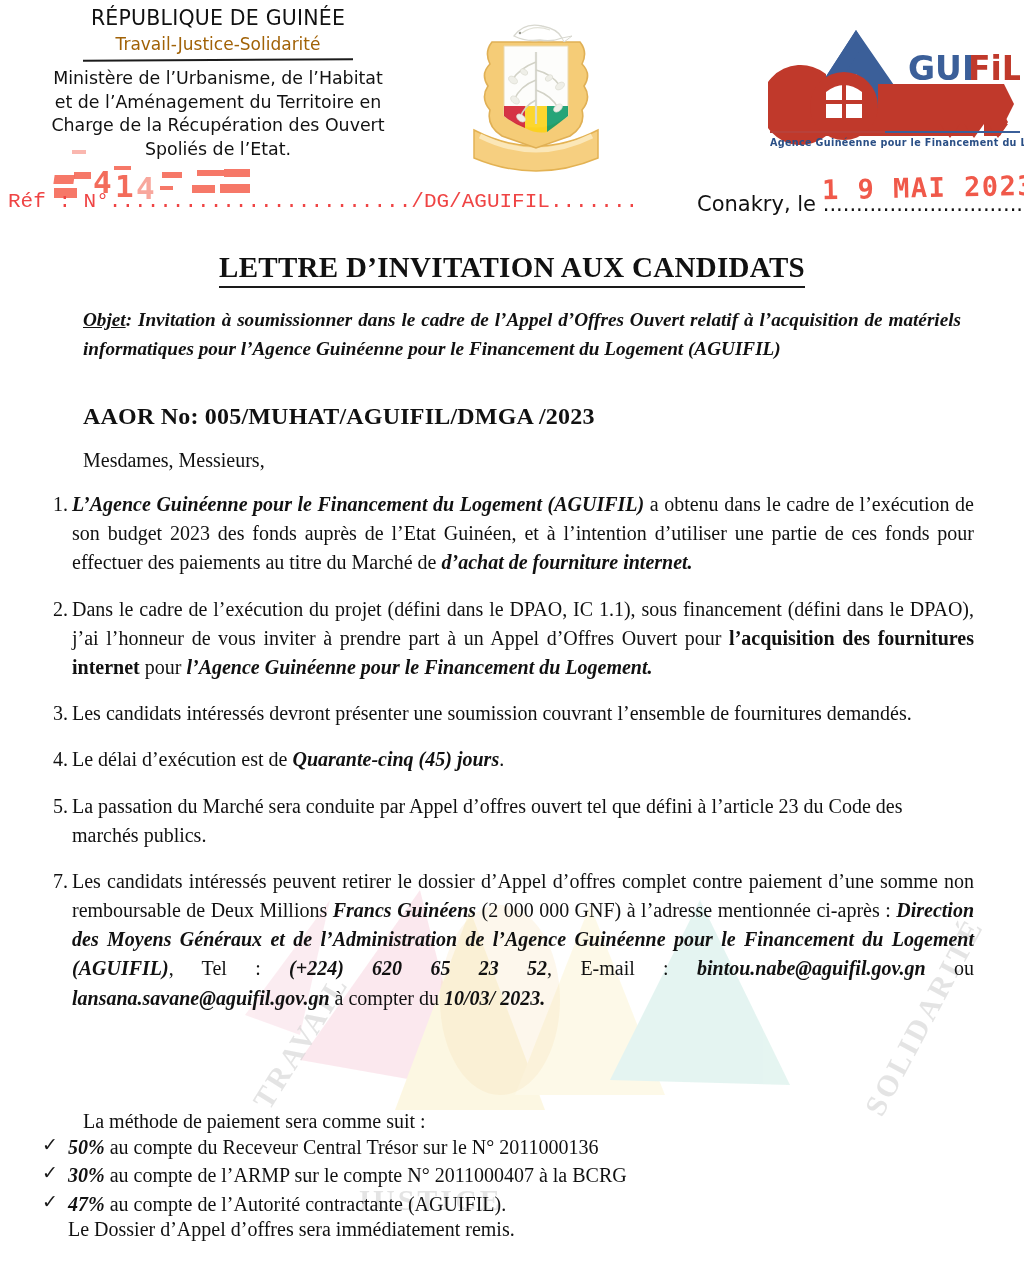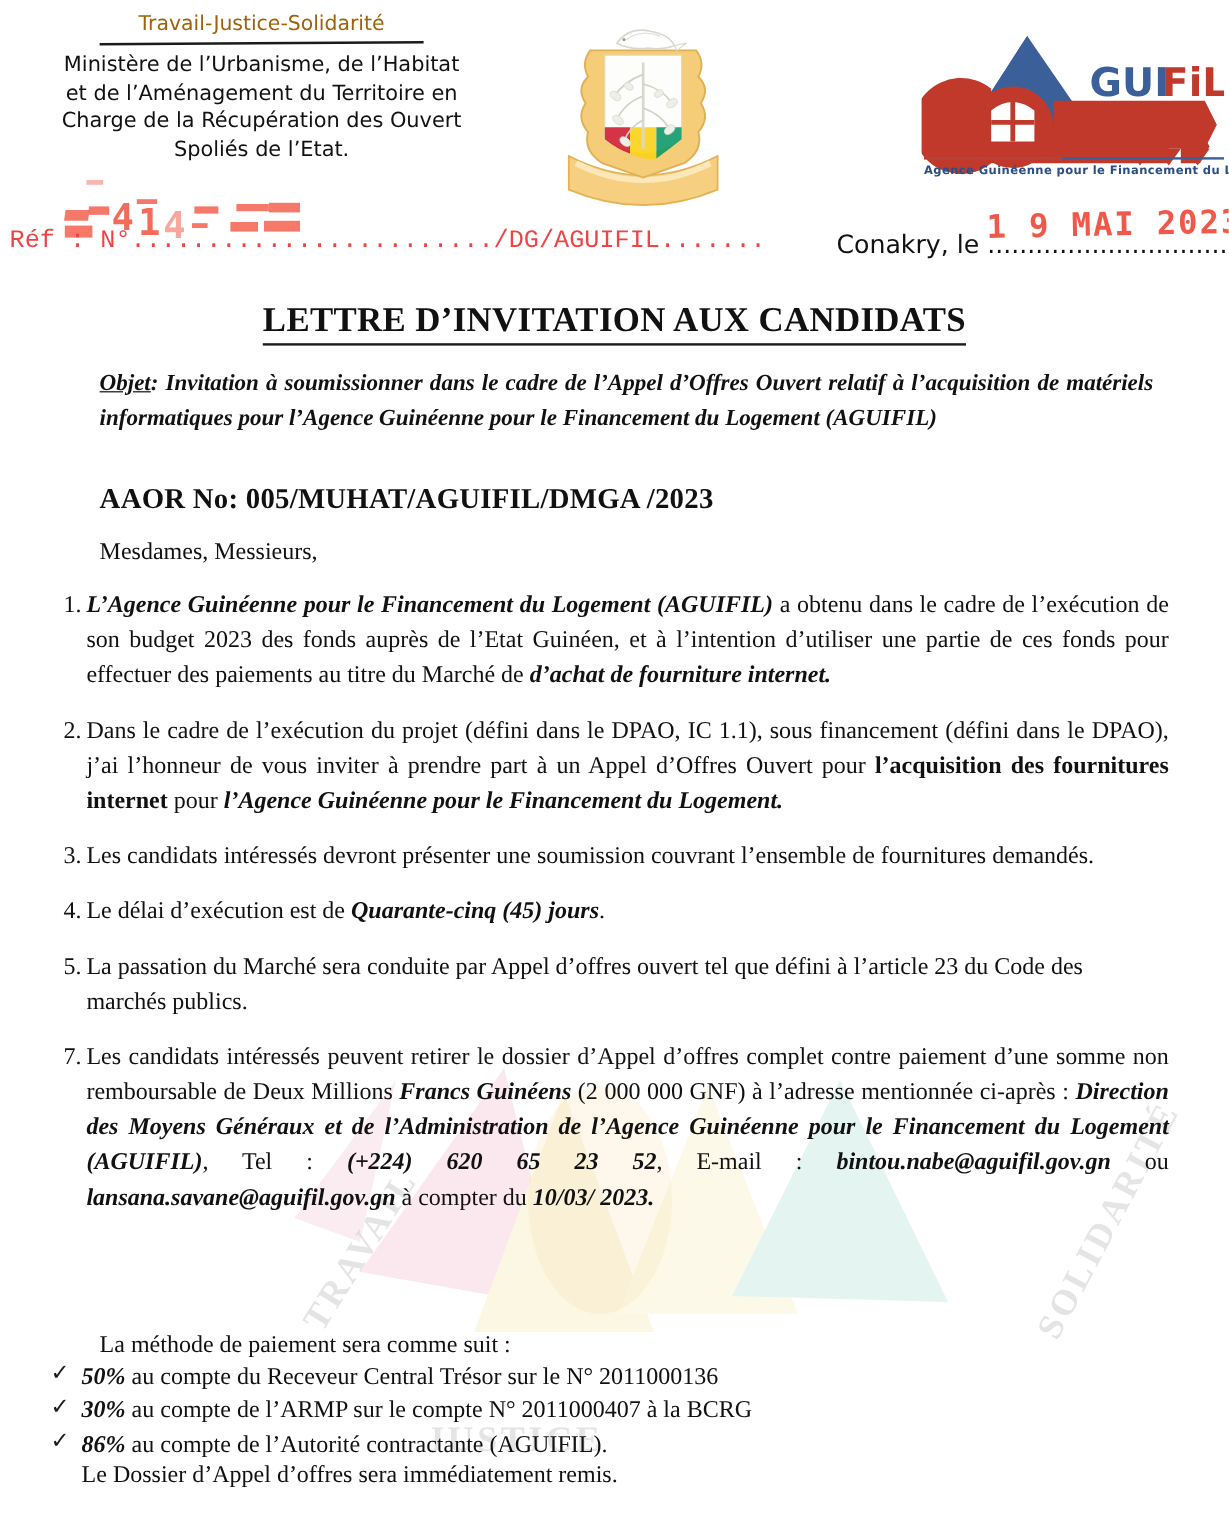--- a/index.html
+++ b/index.html
@@ -295,20 +295,21 @@
       </g>
     </svg>
     <div class="wm-word" style="left:225px; top:1025px; font-size:30px; transform:rotate(-58deg);">TRAVAIL</div>
     <div class="wm-word" style="left:355px; top:1183px; font-size:30px;">JUSTICE</div>
     <div class="wm-word" style="left:815px; top:1000px; font-size:30px; transform:rotate(-62deg);">SOLIDARITÉ</div>
   </div>
 
   <div class="header">
 
     <div class="hdr-left">
+      <div class="hdr-republic">RÉPUBLIQUE DE GUINÉE</div>
       <div class="hdr-motto">Travail-Justice-Solidarité</div>
       <div class="hdr-rule"></div>
       <div class="hdr-ministry">
         <div>Ministère de l’Urbanisme, de l’Habitat</div>
         <div>et de l’Aménagement du Territoire en</div>
         <div>Charge de la Récupération des Ouvert</div>
         <div>Spoliés de l’Etat.</div>
       </div>
     </div>
 
@@ -427,18 +428,18 @@
         <div class="li"><span class="num">4.</span><span>Le délai d’exécution est de </span><span class="bi">Quarante-cinq (45) jours</span><span>.</span></div>
         <div class="li tight"><span class="num">5.</span><span>La passation du Marché sera conduite par Appel d’offres ouvert tel que défini à l’article 23 du Code des marchés publics.</span></div>
         <div class="li"><span class="num">7.</span><span>Les candidats intéressés peuvent retirer le dossier d’Appel d’offres complet contre paiement d’une somme non remboursable de Deux Millions </span><span class="bi">Francs Guinéens</span><span> (2 000 000 GNF) à l’adresse mentionnée ci-après : </span><span class="bi">Direction des Moyens Généraux et de l’Administration de l’Agence Guinéenne pour le Financement du Logement (AGUIFIL)</span><span>, Tel : </span><span class="bi">(+224) 620 65 23 52</span><span>, E-mail : </span><span class="bi">bintou.nabe@aguifil.gov.gn</span><span> ou </span><span class="bi">lansana.savane@aguifil.gov.gn</span><span> à compter du </span><span class="bi">10/03/ 2023.</span></div>
       </div>
 
     <div class="method-intro">La méthode de paiement sera comme suit :</div>
 
     <div class="checklist" id="check-list">
         <div class="ck"><span class="mark">✓</span><span class="pct">50%</span><span> au compte du Receveur Central Trésor sur le N° 2011000136</span></div>
         <div class="ck"><span class="mark">✓</span><span class="pct">30%</span><span> au compte de l’ARMP sur le compte N° 2011000407 à la BCRG</span></div>
-        <div class="ck"><span class="mark">✓</span><span class="pct">86%</span><span> au compte de l’Autorité contractante (AGUIFIL).</span></div>
+        <div class="ck"><span class="mark">✓</span><span class="pct">47%</span><span> au compte de l’Autorité contractante (AGUIFIL).</span></div>
       </div>
 
     <div class="tail-note">Le Dossier d’Appel d’offres sera immédiatement remis.</div>
   </div>
 </div>
 
 </body></html>

